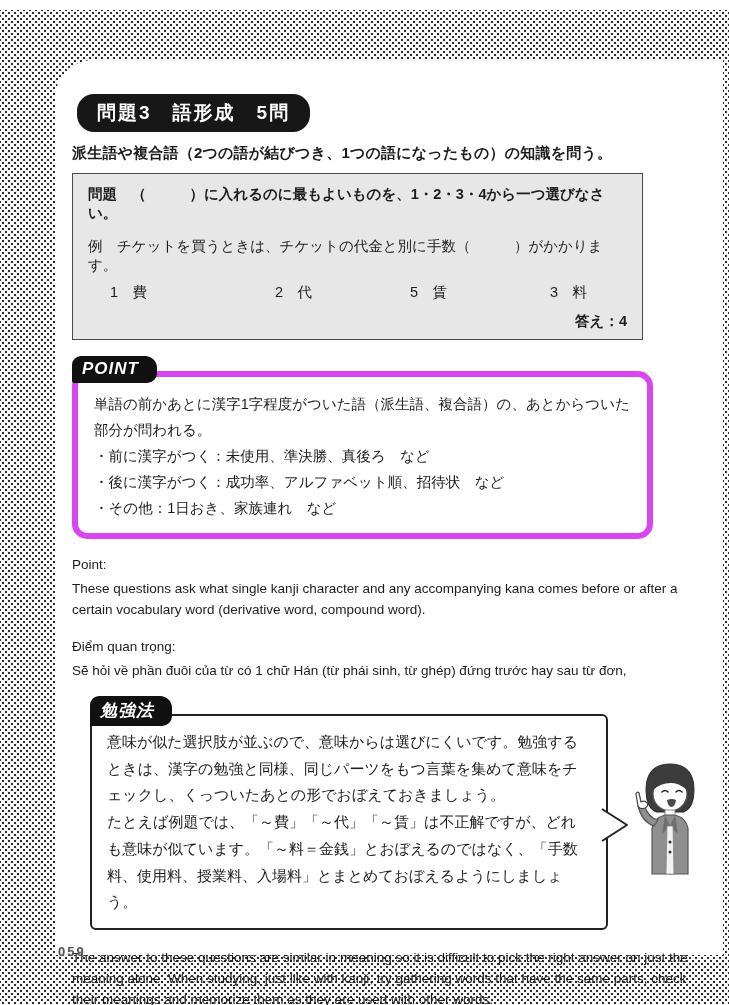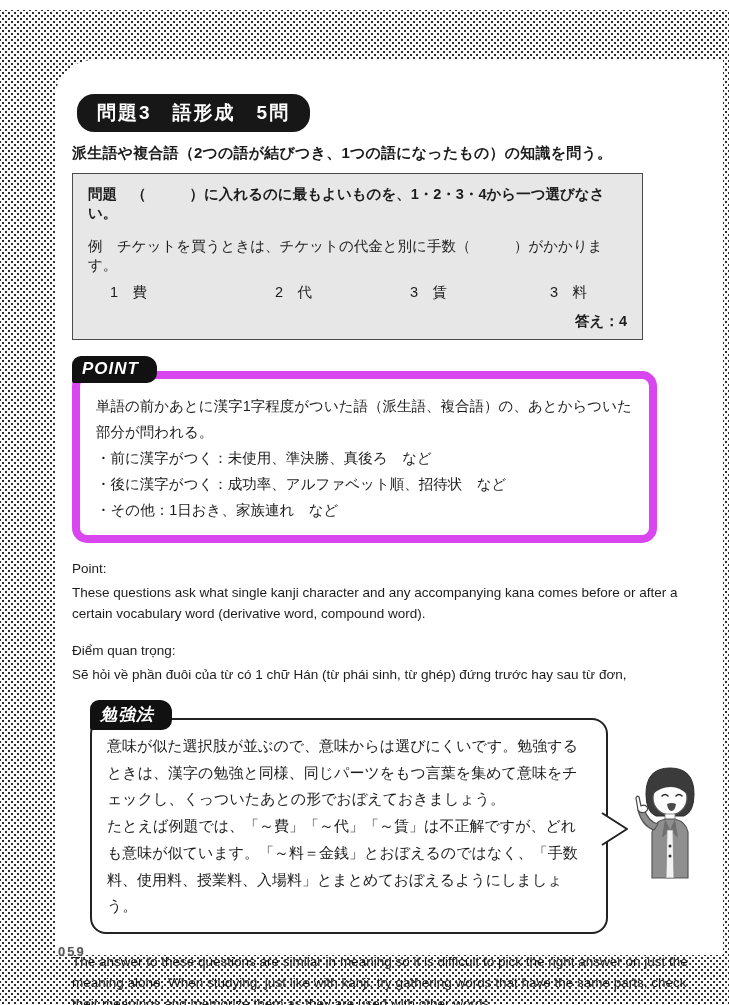--- a/index.html
+++ b/index.html
@@ -46,34 +46,34 @@
   
   .tag-badge{
     position:relative;z-index:3;display:inline-block;
     background:#111;color:#fff;font-weight:bold;font-style:italic;
     font-size:17px;letter-spacing:1px;
     padding:3px 18px 4px 10px;border-radius:9px 12px 10px 2px;
     text-shadow:0 0 1px #000;
   }
   .point-box{
     position:relative;z-index:2;margin-top:-12px;width:537px;
-    border:8px solid #d946ef;border-radius:15px;background:#fff;
+    border:6px solid #d946ef;border-radius:15px;background:#fff;
     padding:14px 16px 12px 16px;font-size:14.5px;line-height:1.8;
   }
   .point-box .jp-line{white-space:pre-wrap;}
 
   .lang-block{margin-top:16px;font-size:13.5px;line-height:1.55;width:625px;}
   .lang-label{margin-bottom:3px;}
   .lang-body{white-space:pre-wrap;}
 
   
   .study-wrap{position:relative;margin-top:14px;margin-left:18px;}
   .bubble{
     position:relative;z-index:2;margin-top:-12px;width:484px;
-    border:2px solid #222;border-radius:16px;background:#fff;
+    border:2px solid #222;border-radius:6px;background:#fff;
     padding:13px 15px 12px 15px;font-size:15px;line-height:1.78;
   }
   .bubble-tail{position:absolute;right:-23px;top:92px;z-index:4;}
   .teacher{position:absolute;left:528px;top:60px;width:100px;height:120px;}
 
   .footer-page{
     position:absolute;left:58px;top:944px;
     font-size:13px;font-weight:bold;color:#3c3c3c;
     text-shadow:0 0 2px #cfcfcf;letter-spacing:2px;opacity:.85;
   }
@@ -88,21 +88,21 @@
 
     <div class="title-badge">問題3　語形成　5問</div>
     <div class="subtitle">派生語や複合語（2つの語が結びつき、1つの語になったもの）の知識を問う。</div>
 
     <div class="qbox">
       <div class="instruction">問題　（　　　）に入れるのに最もよいものを、1・2・3・4から一つ選びなさい。</div>
       <div class="example">例　チケットを買うときは、チケットの代金と別に手数（　　　）がかかります。</div>
       <div class="options">
         <span>1　費</span>
         <span>2　代</span>
-        <span>3　賃</span>
+        <span>5　賃</span>
         <span>3　料</span>
       </div>
       <div class="answer">答え：4</div>
     </div>
 
     <div style="margin-top:16px;">
       <span class="tag-badge">POINT</span>
       <div class="point-box">
         <div class="jp-line">単語の前かあとに漢字1字程度がついた語（派生語、複合語）の、あとからついた部分が問われる。</div>
         <div class="jp-line">・前に漢字がつく：未使用、準決勝、真後ろ　など</div>

